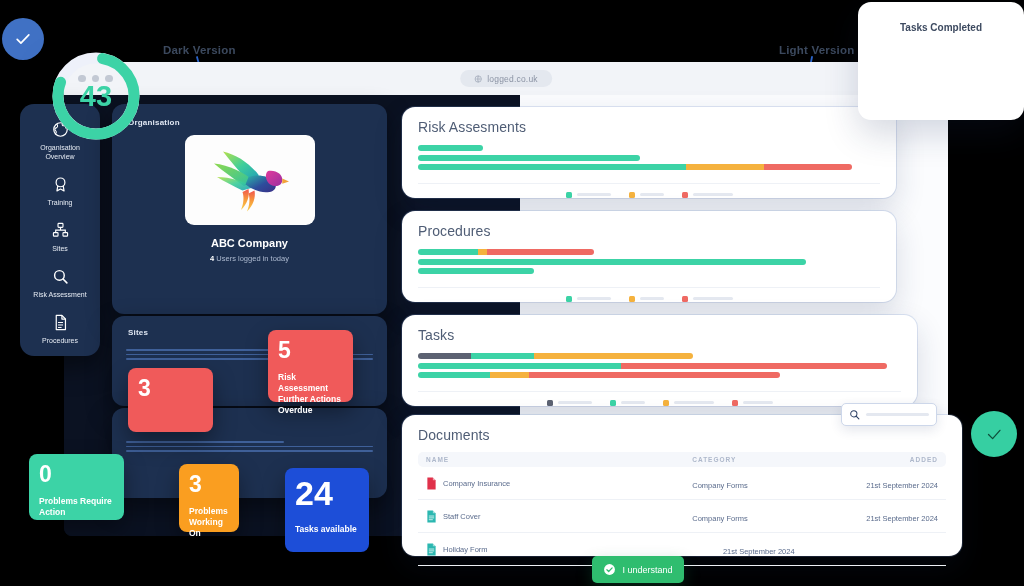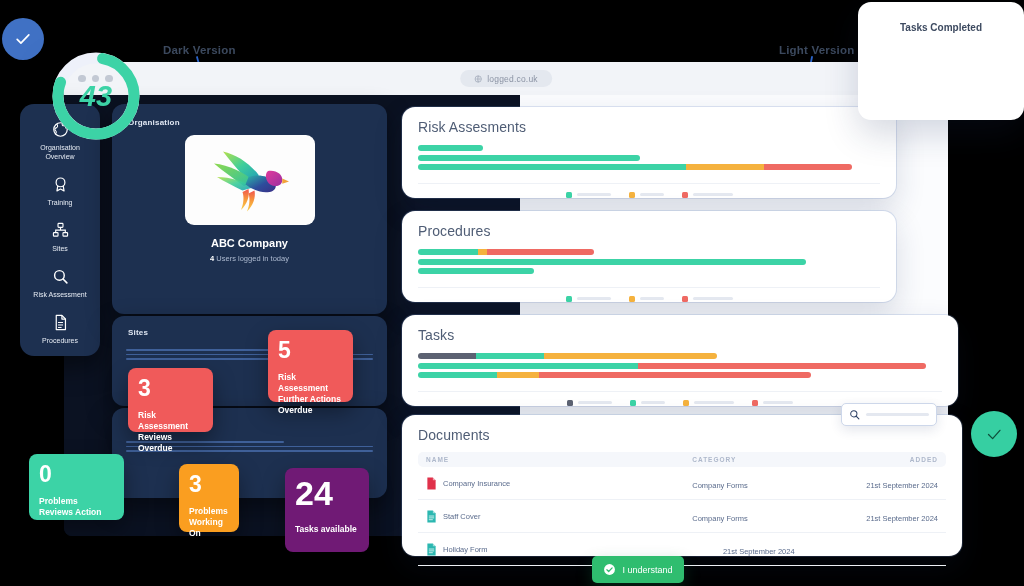--- a/index.html
+++ b/index.html
@@ -56,37 +56,37 @@
   .procs-card{left:112px;top:408px;width:275px;height:78px;padding:12px 0 0 0;}
 
   
   .tile{position:absolute;border-radius:8px;color:#fff;padding:8px 10px;box-sizing:border-box;
     box-shadow:0 10px 22px rgba(0,0,0,.38);}
   .tile .num{font-size:23px;font-weight:700;line-height:24px;}
   .tile .cap{font-size:8.5px;font-weight:700;line-height:11px;margin-top:10px;}
   .tile.red{background:#f05a5a;}
   .tile.orange{background:#fa9e20;}
   .tile.green{background:#3cd3a6;}
-  .tile.navy{background:#701a75;}
+  .tile.navy{background:#1d4ed8;}
   .tile-ra-further{left:268px;top:330px;width:85px;height:72px;}
   .tile-ra-reviews{left:128px;top:368px;width:85px;height:64px;}
   .tile-problems-action{left:29px;top:454px;width:95px;height:66px;}
   .tile-problems-working{left:179px;top:464px;width:60px;height:68px;}
   .tile-tasks-avail{left:285px;top:468px;width:84px;height:84px;}
   .tile-tasks-avail .num{font-size:34px;line-height:34px;}
   .tile-tasks-avail .cap{margin-top:14px;}
 
   
   .lcard{position:absolute;background:#fff;border-radius:13px;
     box-shadow:0 12px 30px rgba(25,45,90,.16), 0 0 0 1px rgba(120,150,210,.22);}
   .lcard-title{font-size:14px;color:#4f5d75;font-weight:400;letter-spacing:.1px;}
 
   .card-ra{left:402px;top:107px;width:494px;height:91px;}
   .card-proc{left:402px;top:211px;width:494px;height:91px;}
-  .card-tasks{left:402px;top:315px;width:556px;height:91px;}
+  .card-tasks{left:402px;top:315px;width:515px;height:91px;}
   .card-docs{left:402px;top:415px;width:560px;height:141px;}
 
   .lcard-inner{padding:12px 16px 0;}
   .bars{margin-top:10px;padding-bottom:9px;border-bottom:1px solid #eef1f6;}
   .barrow{display:flex;height:6px;margin-bottom:3.5px;}
   .barrow i{display:block;height:6px;}
   .barrow i:first-child{border-radius:4px 0 0 4px;}
   .barrow i:last-child{border-radius:0 4px 4px 0;}
   .barrow i:only-child{border-radius:4px;}
   .legend{display:flex;justify-content:center;gap:18px;margin-top:8px;}
@@ -106,21 +106,21 @@
 
   .searchbox{position:absolute;left:841px;top:403px;width:96px;height:23px;background:#fff;border-radius:5px;
     border:1px solid #cdd7ea;display:flex;align-items:center;padding:0 7px;gap:6px;box-sizing:border-box;
     box-shadow:0 4px 12px rgba(30,50,100,.12);}
   .searchbox .ln{flex:1;height:2.5px;background:#e4e8f0;border-radius:2px;}
 
   
   .donut-card{position:absolute;left:858px;top:2px;width:166px;height:118px;background:#fff;border-radius:13px;
     box-shadow:0 14px 34px rgba(25,45,90,.18);}
   .donut-title{text-align:center;font-size:10px;font-weight:700;color:#3d4a60;padding-top:20px;}
-  .donut-wrap{position:absolute;left:48px;top:48px;width:96px;height:96px;font-style:italic;}
+  .donut-wrap{position:absolute;left:48px;top:48px;width:96px;height:96px;}
   .donut-val{position:absolute;left:0;top:0;width:96px;height:96px;display:flex;align-items:center;
     justify-content:center;font-size:29px;font-weight:700;color:#3cd3a6;}
 
   
   .understand{position:absolute;left:592px;top:556px;width:92px;height:27px;background:#2fbd6f;border-radius:5px;
     display:flex;align-items:center;justify-content:center;gap:6px;box-shadow:0 6px 16px rgba(20,120,70,.3);}
   .understand span{font-size:9px;color:#fff;font-weight:400;}
 </style>
 </head>
 <body>
@@ -285,25 +285,24 @@
         <i style="width:100%"></i>
     </div>
   </div>
 
   <div class="tile red tile-ra-further">
     <div class="num">5</div>
     <div class="cap">Risk Assessment Further Actions Overdue</div>
   </div>
   <div class="tile red tile-ra-reviews">
     <div class="num">3</div>
-    <div class="cap">Risk Assessment Reviews Overdue</div>
   </div>
   <div class="tile green tile-problems-action">
     <div class="num">0</div>
-    <div class="cap">Problems Reviews Action</div>
+    <div class="cap">Problems Require Action</div>
   </div>
   <div class="tile orange tile-problems-working">
     <div class="num">3</div>
     <div class="cap">Problems Working On</div>
   </div>
   <div class="tile navy tile-tasks-avail">
     <div class="num">24</div>
     <div class="cap">Tasks available</div>
   </div>
 

